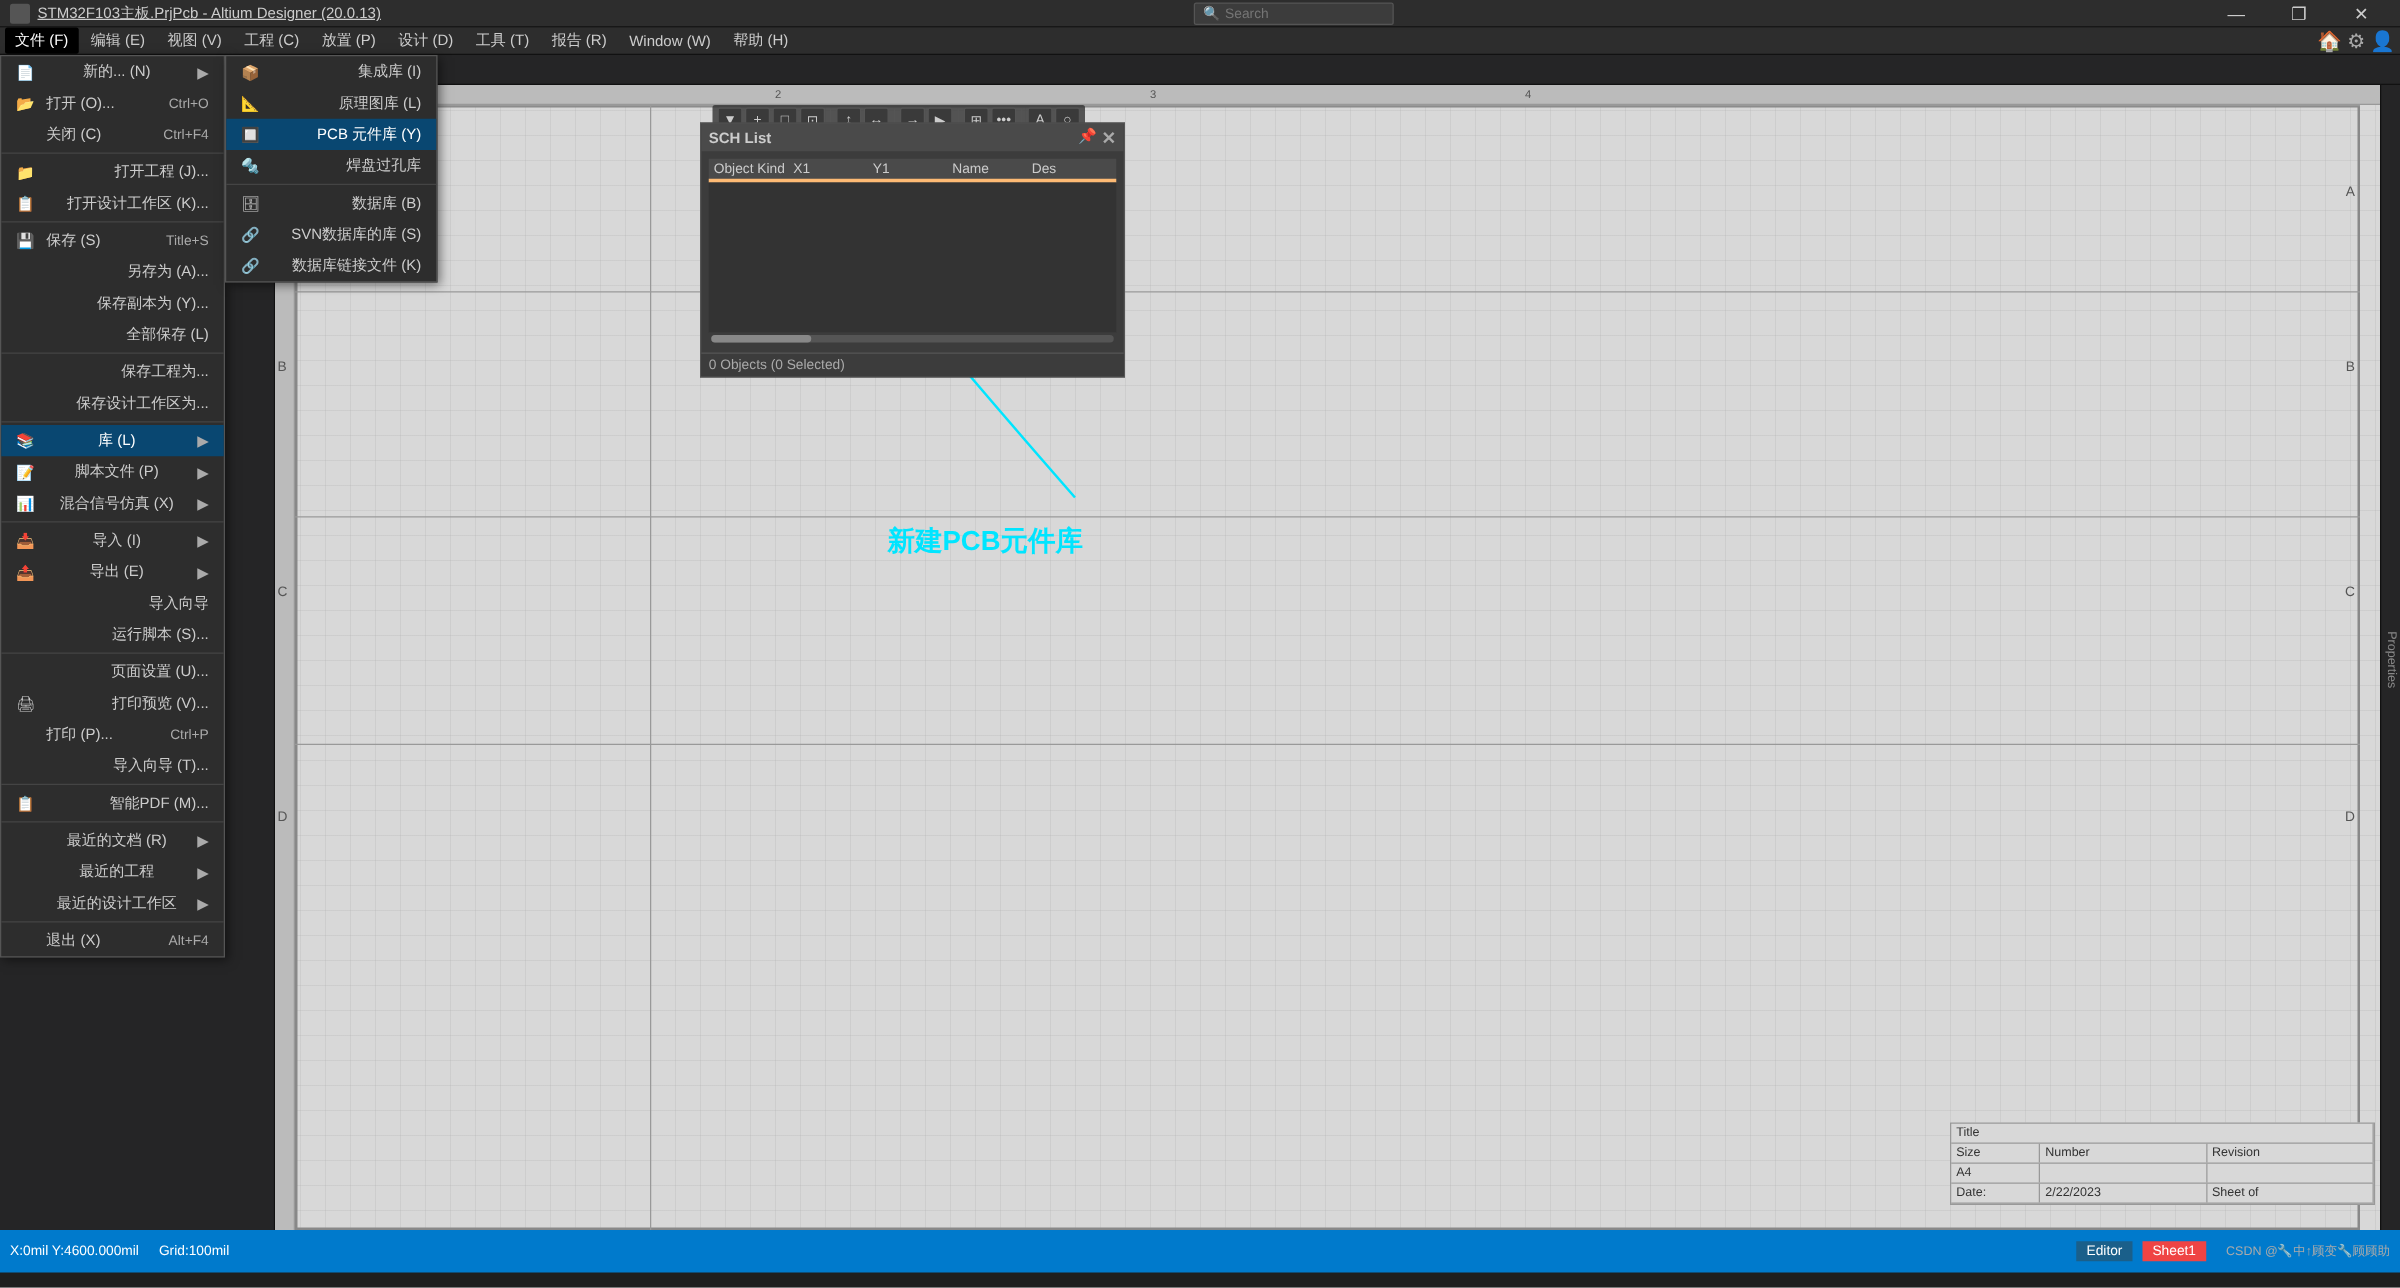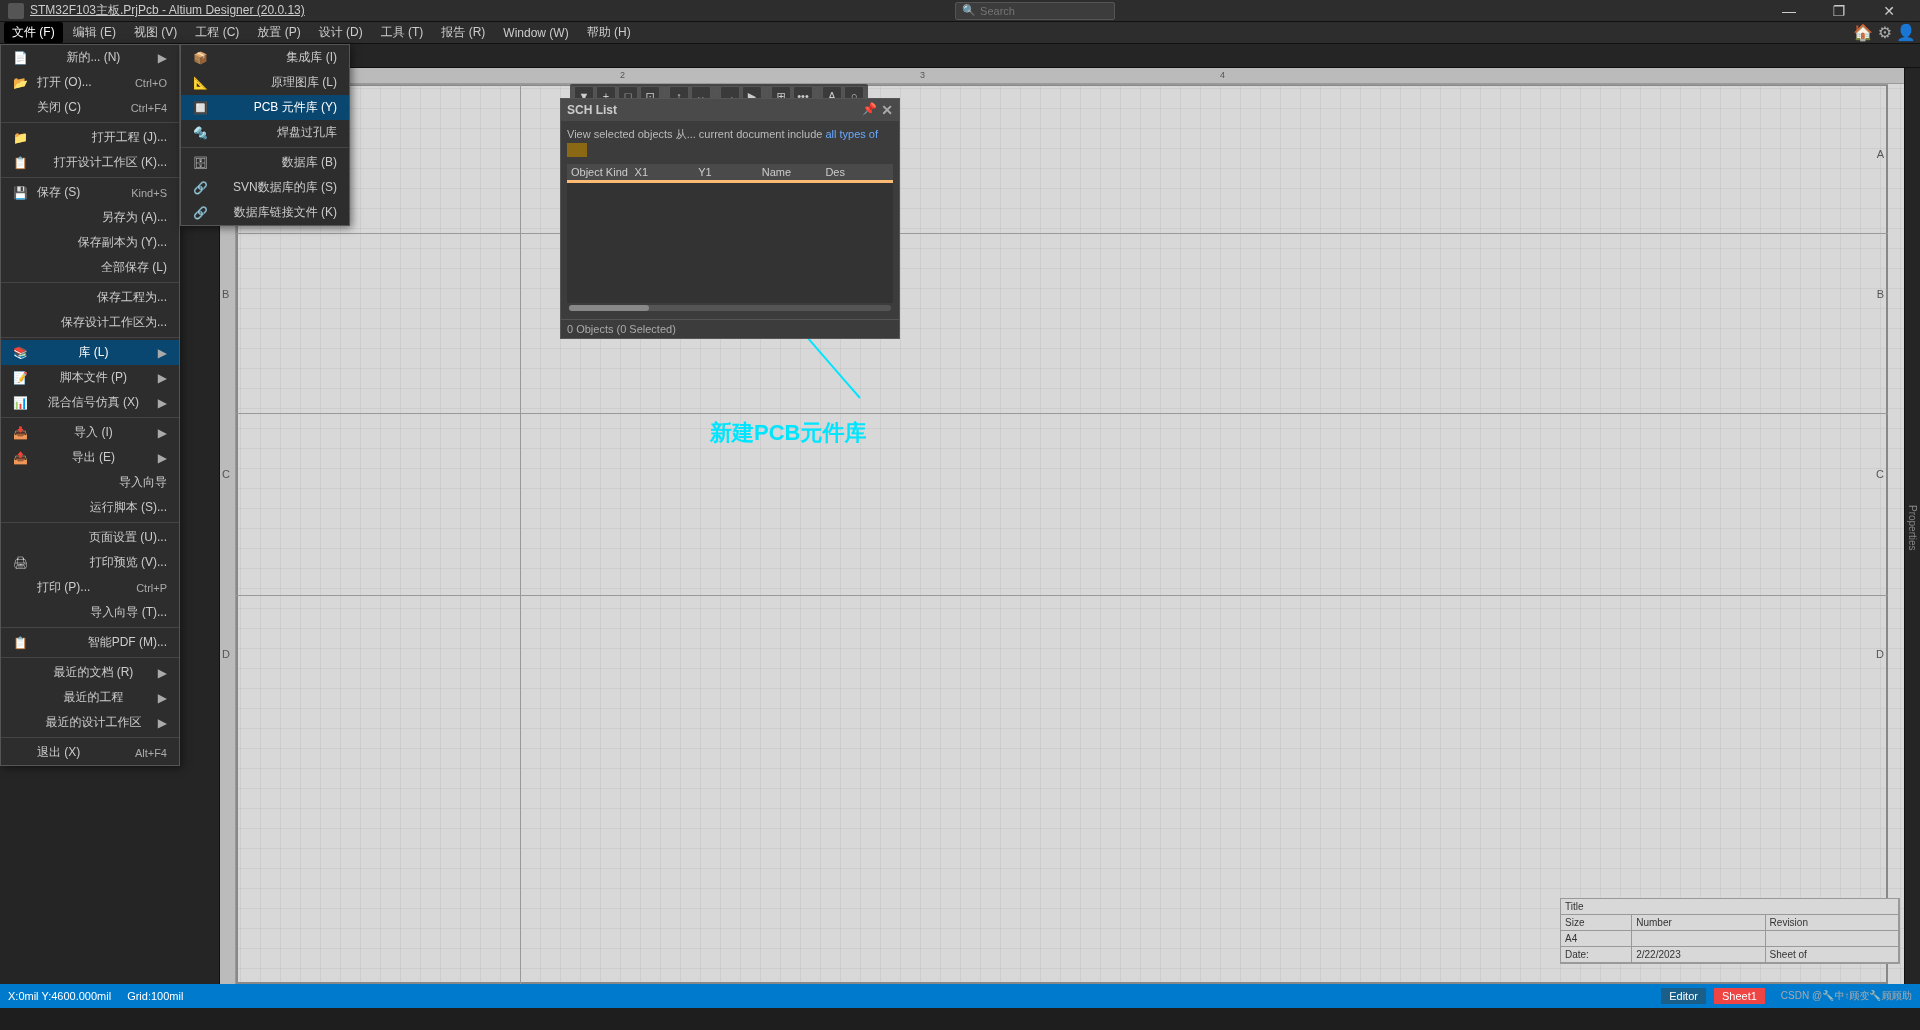--- a/index.html
+++ b/index.html
@@ -197,21 +197,21 @@
     }
     .right-panel-label {
       font-size: 10px;
       color: #888;
       cursor: pointer;
       padding: 4px 2px;
     }
 
     
     #statusbar {
-      height: 24px;
+      height: 34px;
       background: #007acc;
       display: flex;
       align-items: center;
       padding: 0 8px;
       gap: 16px;
       font-size: 11px;
       color: #fff;
     }
 
     
@@ -557,23 +557,20 @@
 
       <div id="sch-list-panel">
         <div id="sch-list-header">
           <span>SCH List</span>
           <div style="display:flex;gap:4px;">
             <span style="cursor:pointer;color:#aaa;">📌</span>
             <span id="sch-list-close">✕</span>
           </div>
         </div>
         <div id="sch-list-body">
-          <div class="sch-list-text">
-            View selected objects 从... current document include <span class="highlight">all types of</span> <span style="display:inline-block;width:20px;height:14px;background:#8b6914;vertical-align:middle;"></span>
-          </div>
           <div class="sch-list-columns">
             <span class="sch-col">Object Kind</span>
             <span class="sch-col">X1</span>
             <span class="sch-col">Y1</span>
             <span class="sch-col">Name</span>
             <span class="sch-col">Des</span>
           </div>
           <div class="sch-list-content"></div>
           <div class="sch-scrollbar">
             <div class="sch-scrollbar-track">
@@ -659,21 +656,21 @@
     <span>打开工程 (J)...</span>
   </div>
   <div class="menu-popup-item">
     <span style="width:16px;">📋</span>
     <span>打开设计工作区 (K)...</span>
   </div>
   <div class="menu-separator"></div>
   <div class="menu-popup-item">
     <span style="width:16px;">💾</span>
     <span>保存 (S)</span>
-    <span class="shortcut">Kind+S</span>
+    <span class="shortcut">Title+S</span>
   </div>
   <div class="menu-popup-item">
     <span style="width:16px;"></span>
     <span>另存为 (A)...</span>
   </div>
   <div class="menu-popup-item">
     <span style="width:16px;"></span>
     <span>保存副本为 (Y)...</span>
   </div>
   <div class="menu-popup-item">

